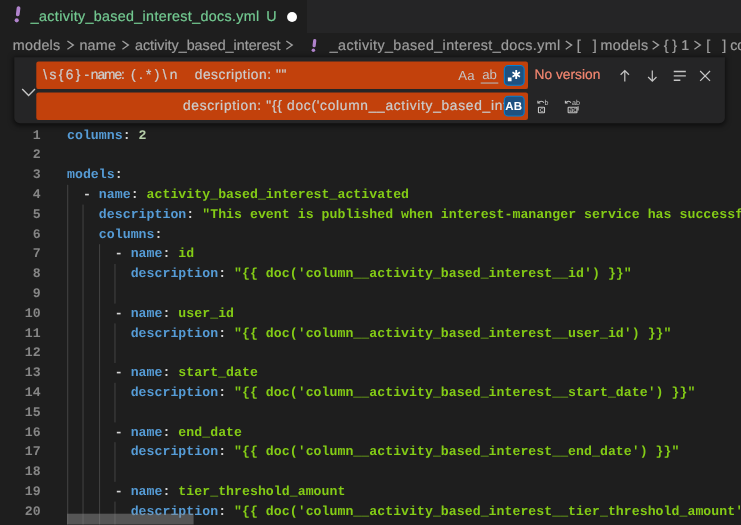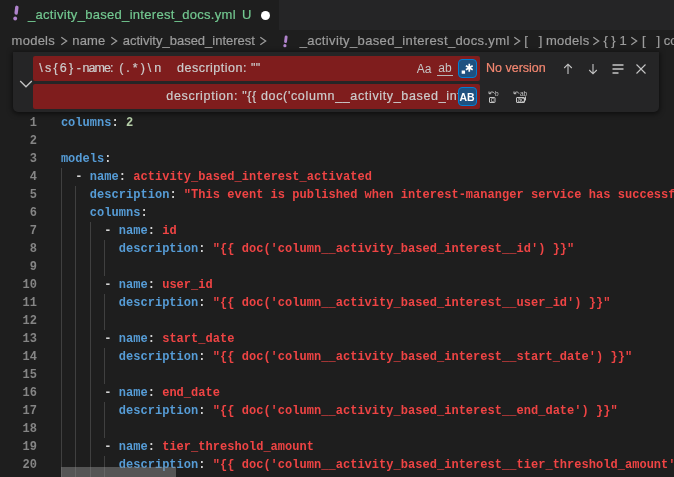--- a/index.html
+++ b/index.html
@@ -19,30 +19,30 @@
 #crumbs { left:0; top:30px; width:674px; height:22px; background:#1e1e1e; color:#9d9d9d; font-size:13px; line-height:22px; white-space:nowrap; display:flex; align-items:center; padding-left:11.6px; overflow:hidden; -webkit-text-stroke:0.2px; }
 #crumbs .sep { display:inline-block; width:14px; height:16px; margin:0 1.6px; flex:none; }
 #crumbs .ficon { width:15px; height:16px; margin:0 6px 0 9px; flex:none; display:flex; align-items:center; justify-content:center; }
 #crumbs .sym { letter-spacing:2.7px; margin-right:3px; flex:none; }
 
 
 .mono { font-family:"Liberation Mono", monospace; font-size:12px; line-height:18px; font-weight:700; }
 #gutter { left:0; top:114px; width:37px; text-align:right; color:#858585; white-space:pre; }
 #code { left:60.9px; top:114px; white-space:pre; color:#d4d4d4; letter-spacing:0.03px; }
 .k { color:#569cd6; }
-.s { color:#ef4444; }
+.s { color:#84cc16; }
 .n { color:#b5cea8; }
 .guide { width:1px; background:#404040; }
 
 
 #hscroll { left:61px; top:467px; width:115px; height:10px; background:rgba(140,140,140,0.5); z-index:30; }
 
 
 #fw { left:12.5px; top:52px; width:646.5px; height:60px; background:#252526; border-radius:0 0 5px 5px; box-shadow:0 1px 5px 1px rgba(0,0,0,0.55); z-index:20; }
-#fw .input { position:absolute; left:20.5px; width:447px; height:25px; background:#7f1d1d; border-radius:2px; color:#cccccc; font-size:12.5px; line-height:25px; white-space:pre; overflow:hidden; }
+#fw .input { position:absolute; left:20.5px; width:447px; height:25px; background:#c2410c; border-radius:2px; color:#cccccc; font-size:12.5px; line-height:25px; white-space:pre; overflow:hidden; }
 #fw .input span { position:absolute; top:0; line-height:25px; -webkit-text-stroke:0.2px; }
 #findinput { top:4px; }
 #replinput { top:32px; }
 .optbox { position:absolute; width:20px; height:20px; border-radius:4px; display:flex; align-items:center; justify-content:center; }
 .opt-on { background:#1f5180; border:1px solid #007fd4; }
 #optAa { left:401.5px; top:6.5px; color:#c5c5c5; font-size:12px;text-align:center; }
 #optab { left:422.5px; top:6.5px; color:#c5c5c5; font-size:12px; }
 #optre { left:445px; top:7px; width:19px; height:19px; }
 #noresults { position:absolute; left:473.5px; top:0; height:33px; line-height:33px; color:#f48771; font-size:12.5px; -webkit-text-stroke:0.2px; }
 .btn { position:absolute; width:22px; height:22px; display:flex; align-items:center; justify-content:center; }

